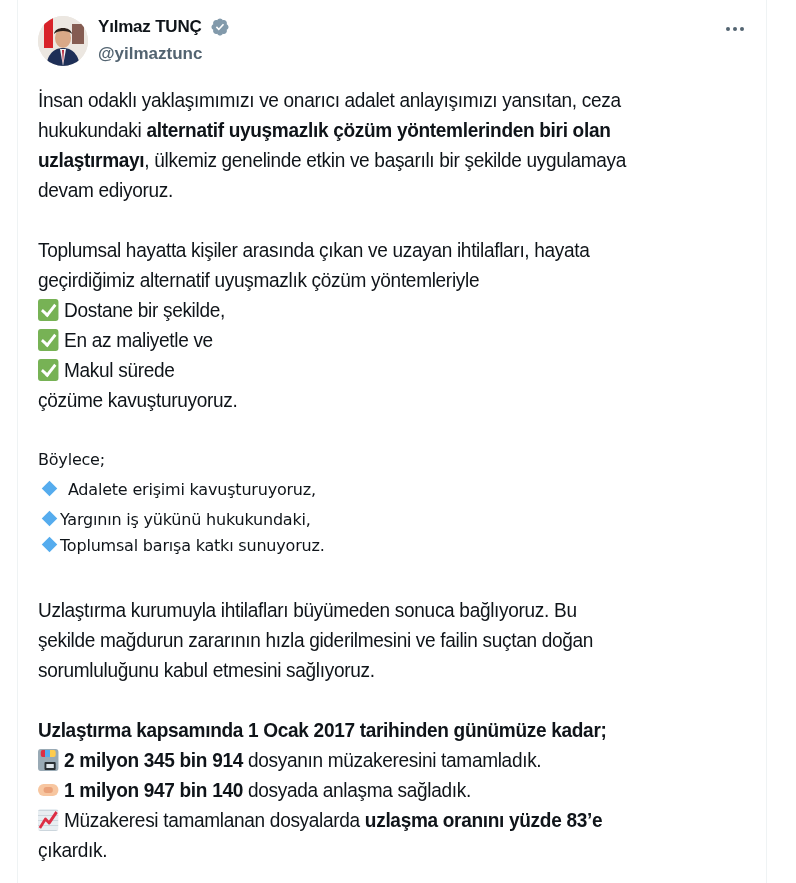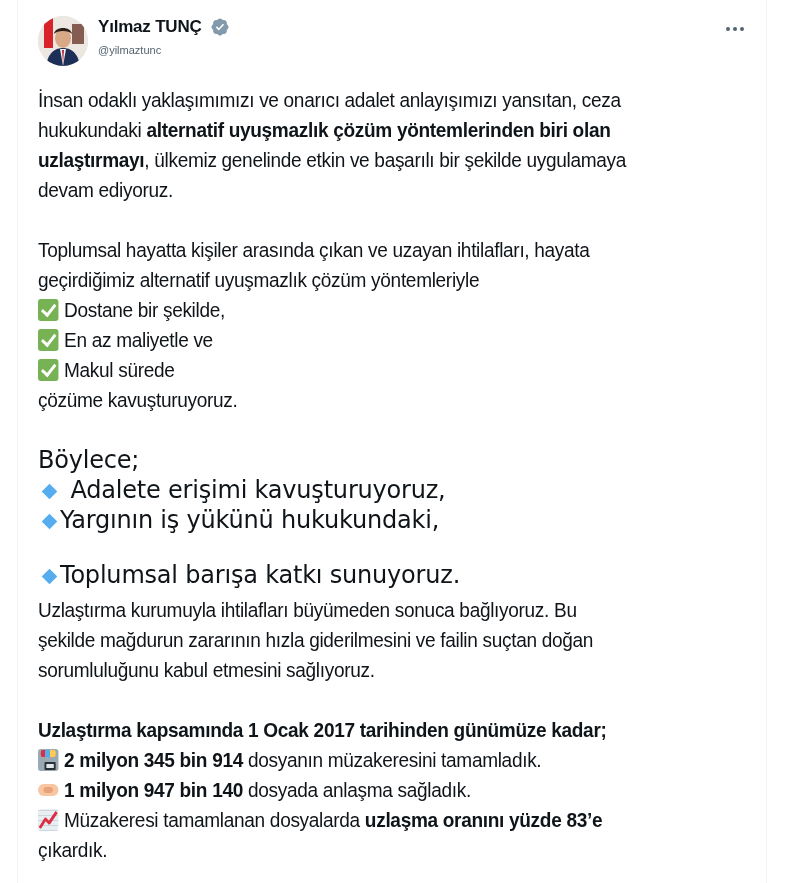--- a/index.html
+++ b/index.html
@@ -2,27 +2,27 @@
 <html><head>
   <meta charset="utf-8">
   <style>
     html, body { margin: 0; padding: 0; background: #ffffff; }
     body { width: 796px; height: 883px; overflow: hidden; position: relative; font-family: "Liberation Sans", sans-serif; color: #0f1419; }
     .card { position: absolute; left: 17px; top: 0; width: 748px; height: 883px; border-left: 1px solid #eff3f4; border-right: 1px solid #eff3f4; background: #fff; }
     .avatar { position: absolute; left: 38px; top: 16px; width: 50px; height: 50px; border-radius: 50%; overflow: hidden; background: #e9e4de; }
     .name-row { position: absolute; left: 98px; top: 17px; display: flex; align-items: center; gap: 8px; }
     .name { font-weight: bold; font-size: 17px; color: #0f1419; letter-spacing: -0.2px; }
     .verified { width: 20px; height: 20px; display: inline-block; }
-    .handle { position: absolute; left: 98px; top: 44px; font-size: 11px; color: #536471; }
+    .handle { position: absolute; left: 98px; top: 44px; font-size: 17px; color: #536471; font-weight: bold; }
     .more { position: absolute; left: 723px; top: 21px; width: 24px; height: 16px; display: flex; align-items: center; justify-content: center; gap: 3px; cursor: pointer; }
     .more span { width: 4px; height: 4px; border-radius: 50%; background: #536471; display: block; }
     .text { position: absolute; left: 38px; width: 720px; }
     .line { position: absolute; left: 0; height: 30px; line-height: 30px; white-space: nowrap; font-size: 20px; color: #0f1419; }
     .narrow { font-family: "Liberation Sans", sans-serif; font-size: 20.5px; letter-spacing: -0.35px; transform: scaleX(0.93); transform-origin: left center; }
-    .wide { font-family: "DejaVu Sans", sans-serif; font-size: 24px; letter-spacing: -0.2px; }
+    .wide { font-family: "DejaVu Sans", sans-serif; font-size: 16px; letter-spacing: -0.2px; }
     b { font-weight: bold; }
     .emoji { display: inline-block; width: 22px; height: 22px; vertical-align: -4px; margin-right: 6px; border-radius: 3px; position: relative; }
     .check { background: #77b255; }
     .check::after { content: ""; position: absolute; left: 7px; top: 2px; width: 6px; height: 12px; border-right: 3px solid #fff; border-bottom: 3px solid #fff; transform: rotate(40deg); }
     .diamond { display: inline-block; width: 11px; height: 11px; background: #55acee; transform: rotate(45deg); margin: 0 8px 0 6px; vertical-align: 1px; }
     .cabinet { background: #99aab5; border-radius: 3px; }
     .cabinet::before { content: ""; position: absolute; left: 3px; top: 1px; width: 16px; height: 7px; background: linear-gradient(90deg,#dd2e44 0 30%, #55acee 30% 60%, #ffcc4d 60% 100%); border-radius: 2px; }
     .cabinet::after { content: ""; position: absolute; left: 7px; top: 13px; width: 8px; height: 4px; border: 2px solid #292f33; border-radius: 1px; background: #e1e8ed; }
     .handshake { background: transparent; }
     .handshake::before { content: ""; position: absolute; left: 0; top: 5px; width: 22px; height: 12px; background: #f7c6a0; border-radius: 7px; }
@@ -73,21 +73,21 @@
   <div class="line narrow" style="top:235px;">Toplumsal hayatta kişiler arasında çıkan ve uzayan ihtilafları, hayata</div>
   <div class="line narrow" style="top:265px;">geçirdiğimiz alternatif uyuşmazlık çözüm yöntemleriyle</div>
   <div class="line narrow" style="top:295px;"><span class="emoji check"></span><span>Dostane bir şekilde,</span></div>
   <div class="line narrow" style="top:325px;"><span class="emoji check"></span><span>En az maliyetle ve</span></div>
   <div class="line narrow" style="top:355px;"><span class="emoji check"></span><span>Makul sürede</span></div>
   <div class="line narrow" style="top:385px;">çözüme kavuşturuyoruz.</div>
 
   <div class="line wide" style="top:445px;">Böylece;</div>
   <div class="line wide" style="top:475px;"><span class="diamond"></span><span> Adalete erişimi kavuşturuyoruz,</span></div>
   <div class="line wide" style="top:505px;"><span class="diamond" style="margin-right:5px;"></span><span>Yargının iş yükünü hukukundaki,</span></div>
-  <div class="line wide" style="top:560px;text-align:right;"><span class="diamond" style="margin-right:5px;"></span><span>Toplumsal barışa katkı sunuyoruz.</span></div>
+  <div class="line wide" style="top:531px;text-align:right;"><span class="diamond" style="margin-right:5px;"></span><span>Toplumsal barışa katkı sunuyoruz.</span></div>
 
   <div class="line narrow" style="top:595px;">Uzlaştırma kurumuyla ihtilafları büyümeden sonuca bağlıyoruz. Bu</div>
   <div class="line narrow" style="top:625px;">şekilde mağdurun zararının hızla giderilmesini ve failin suçtan doğan</div>
   <div class="line narrow" style="top:655px;">sorumluluğunu kabul etmesini sağlıyoruz.</div>
 
   <div class="line narrow" style="top:715px;"><b>Uzlaştırma kapsamında 1 Ocak 2017 tarihinden günümüze kadar;</b></div>
   <div class="line narrow" style="top:745px;"><span class="emoji cabinet"></span><b>2 milyon 345 bin 914</b><span> dosyanın müzakeresini tamamladık.</span></div>
   <div class="line narrow" style="top:775px;"><span class="emoji handshake"></span><b>1 milyon 947 bin 140</b><span> dosyada anlaşma sağladık.</span></div>
   <div class="line narrow" style="top:805px;"><span class="emoji chart"><svg width="22" height="22" viewBox="0 0 22 22">
           <polyline points="2,19 8,10 12,14 20,3" fill="none" stroke="#dd2e44" stroke-width="3" stroke-linejoin="round"></polyline>

